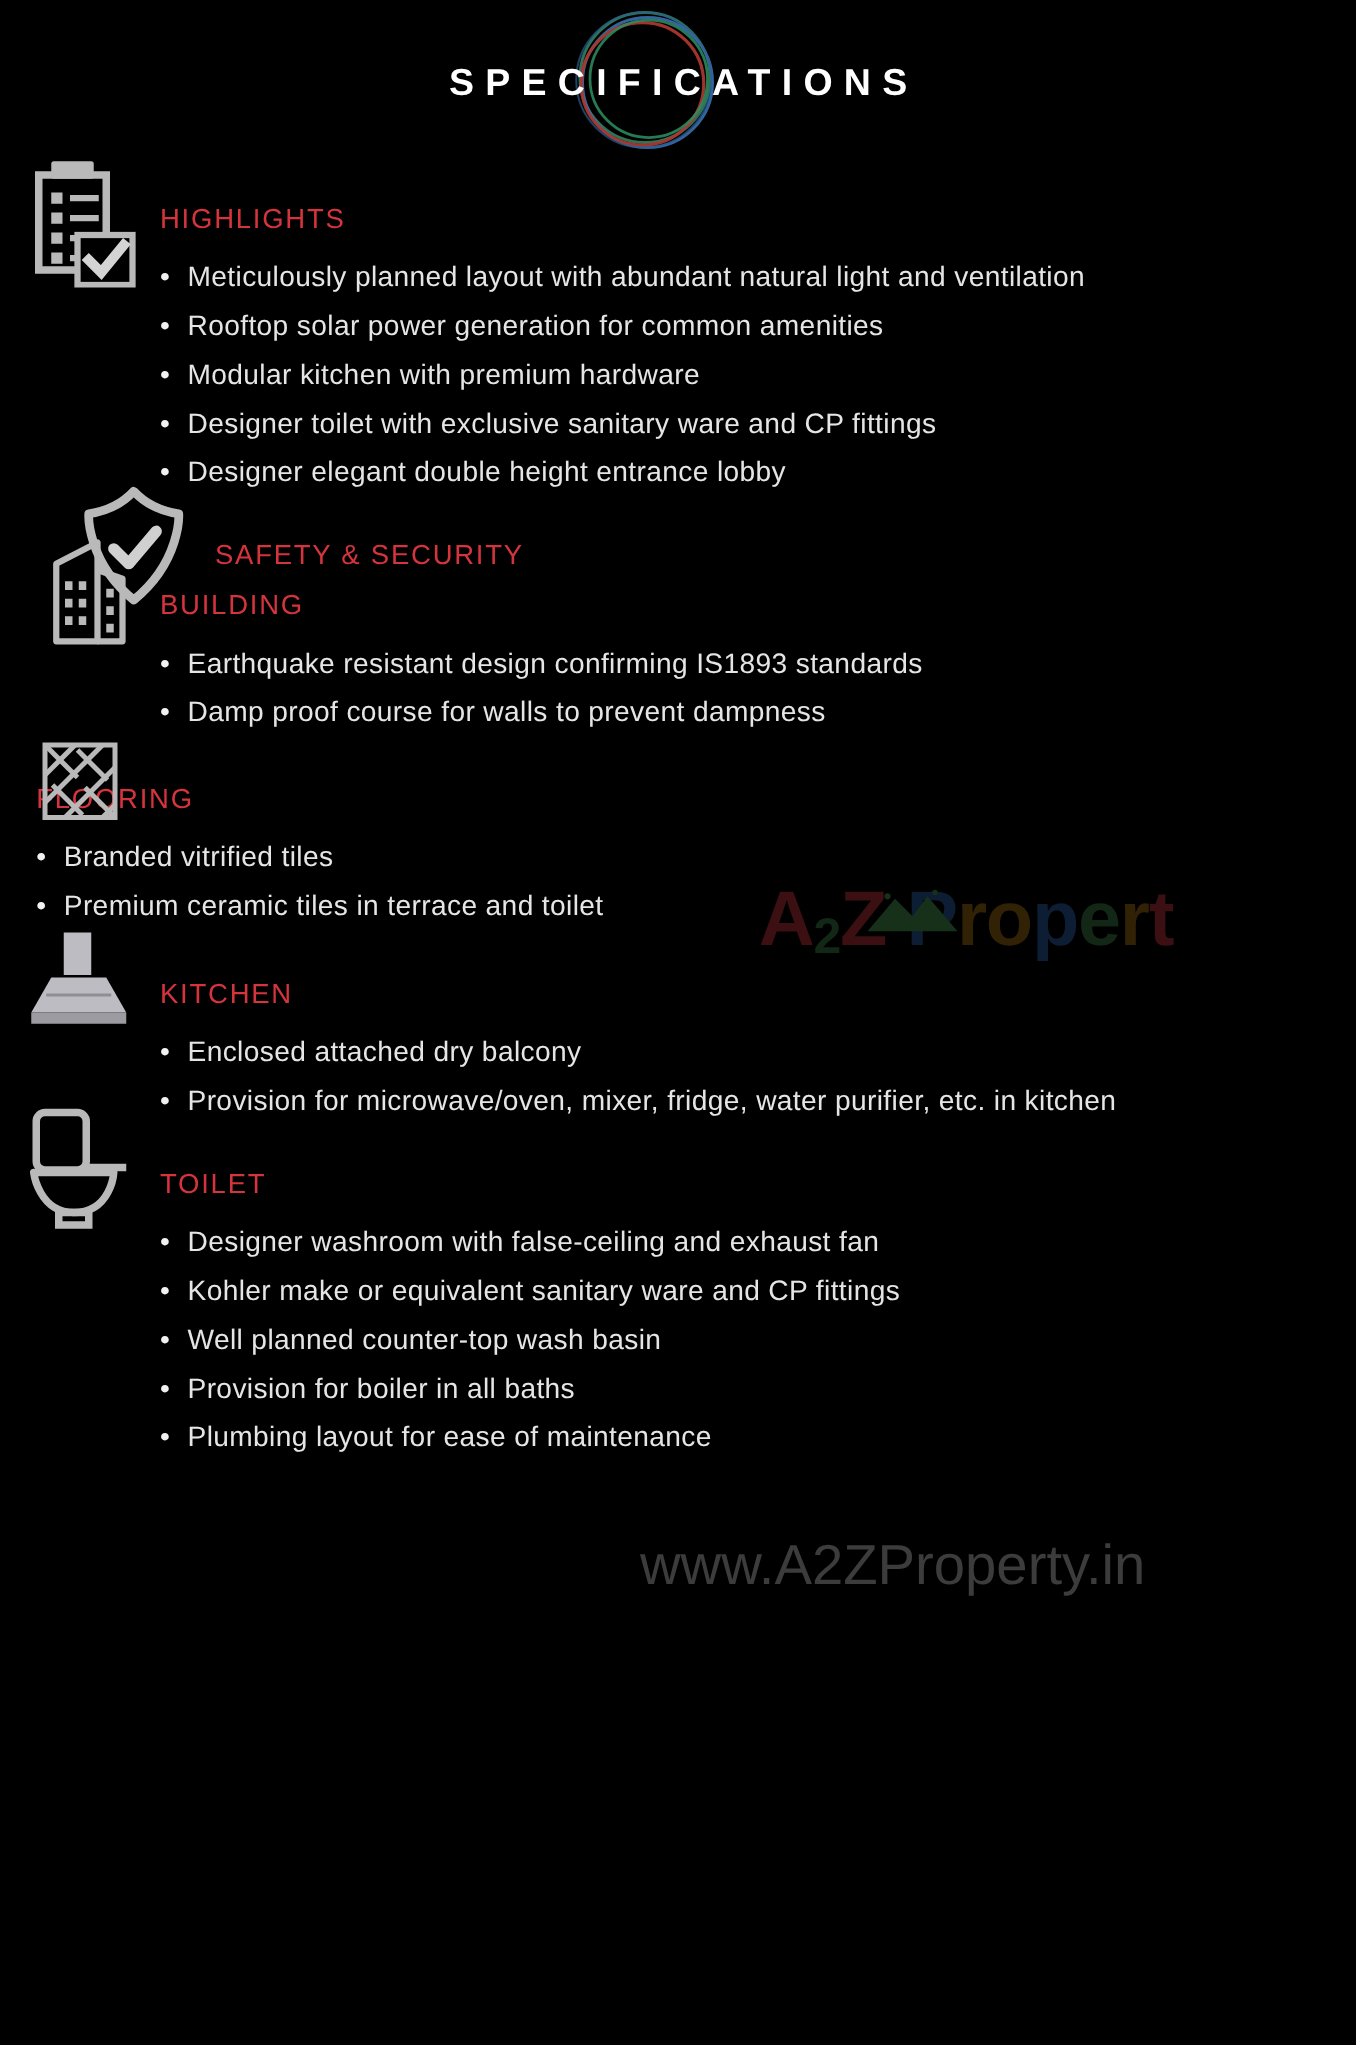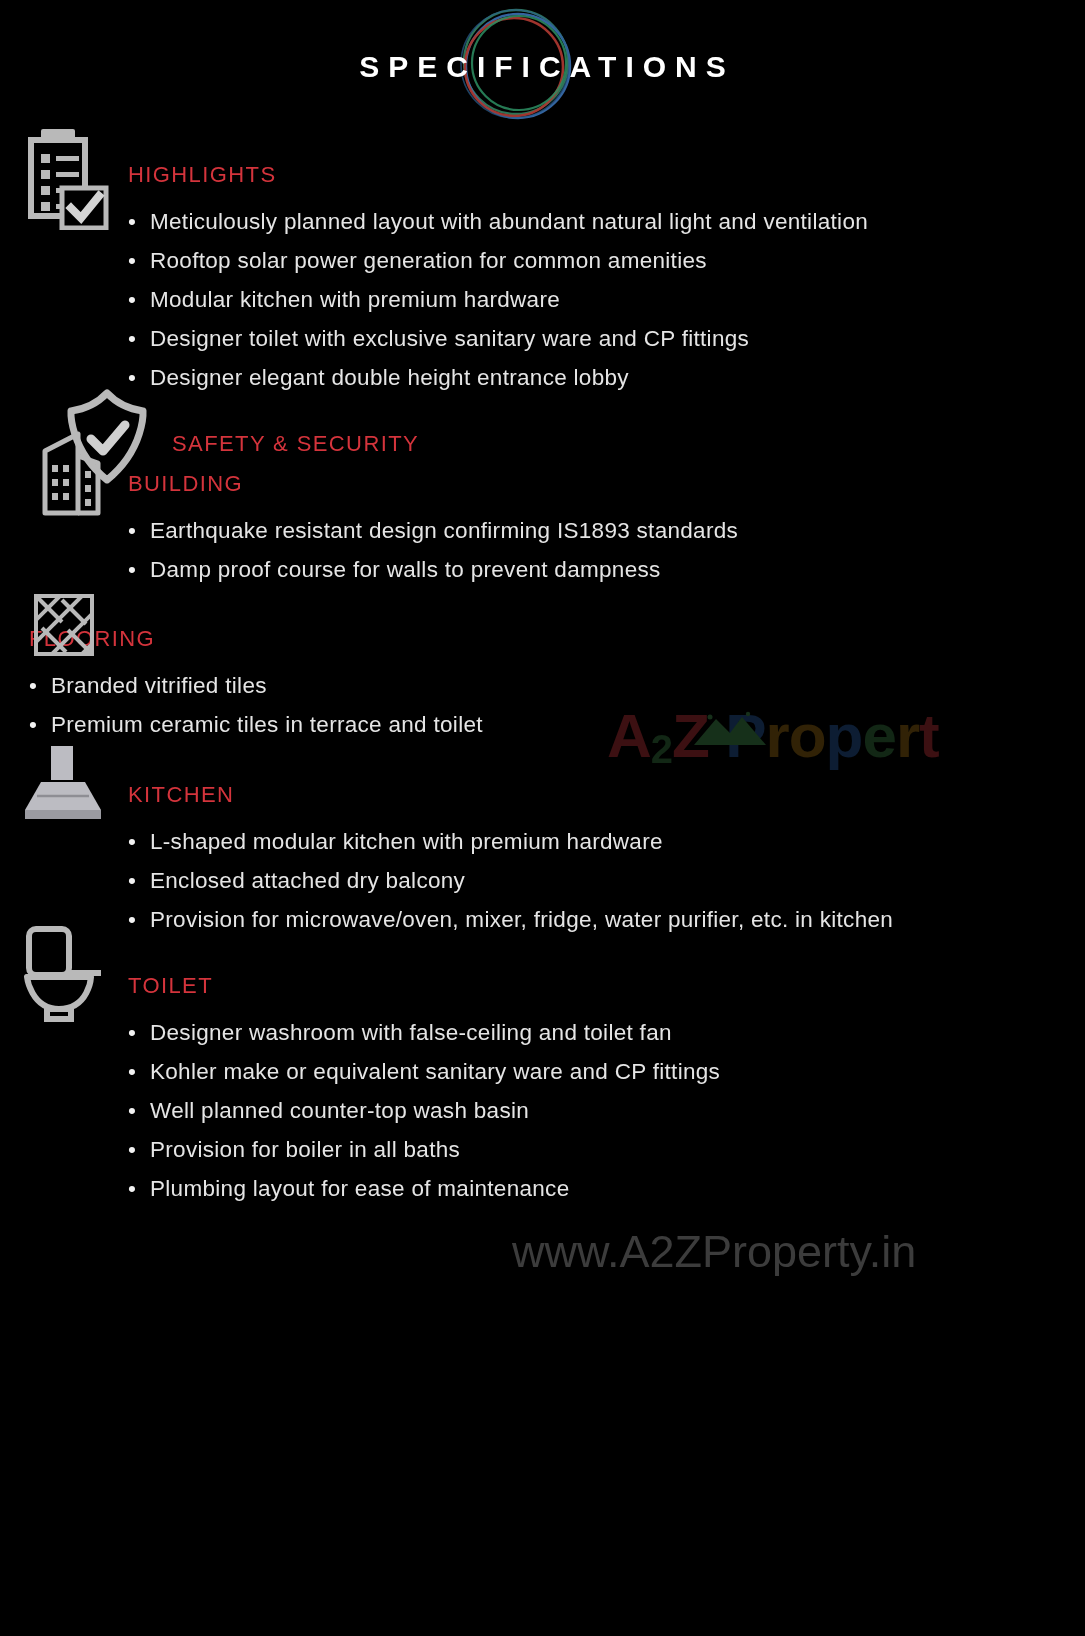--- a/index.html
+++ b/index.html
@@ -281,38 +281,37 @@
     <div class="section-icon">
       <svg class="icon-svg" width="96" height="88" viewBox="0 0 96 88">
         <rect x="36" y="6" width="22" height="34" fill="#bcbcc2"></rect>
         <path d="M10 70 L26 42 L70 42 L86 70 Z" fill="#bcbcc2"></path>
         <rect x="10" y="70" width="76" height="9" fill="#9b9ba1"></rect>
         <line x1="22" y1="56" x2="74" y2="56" stroke="#8e8e94" stroke-width="2.5"></line>
       </svg>
     </div>
     <div class="section-heading">KITCHEN</div>
     <ul class="bullets">
-      <li>L-shaped modular kitchen with premium hardware</li>
       <li>Enclosed attached dry balcony</li>
       <li>Provision for microwave/oven, mixer, fridge, water purifier, etc. in kitchen</li>
     </ul>
   </div>
 
   <div class="section" id="sec-toilet">
     <div class="section-icon">
       <svg class="icon-svg" width="92" height="104" viewBox="0 0 92 104">
         <rect x="12" y="8" width="40" height="46" rx="7" fill="none" stroke="#b9b9b9" stroke-width="6"></rect>
         <line x1="52" y1="52" x2="84" y2="52" stroke="#b9b9b9" stroke-width="6"></line>
         <path d="M10 56 L74 56 C74 56 72 88 42 88 C14 88 10 56 10 56 Z" fill="none" stroke="#b9b9b9" stroke-width="6" stroke-linejoin="round"></path>
         <rect x="30" y="88" width="24" height="10" fill="none" stroke="#b9b9b9" stroke-width="6"></rect>
       </svg>
     </div>
     <div class="section-heading">TOILET</div>
     <ul class="bullets">
-      <li>Designer washroom with false-ceiling and toilet fan</li>
+      <li>Designer washroom with false-ceiling and exhaust fan</li>
       <li>Kohler make or equivalent sanitary ware and CP fittings</li>
       <li>Well planned counter-top wash basin</li>
       <li>Provision for boiler in all baths</li>
       <li>Plumbing layout for ease of maintenance</li>
     </ul>
   </div>
 
 </div>
 
 </body></html>

